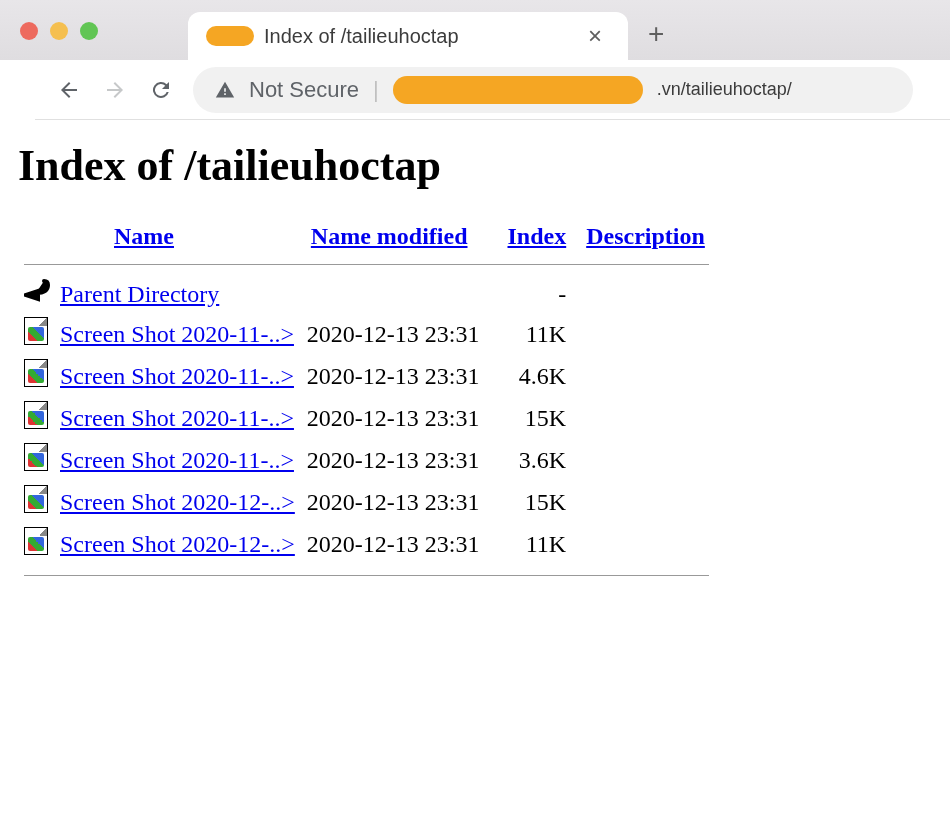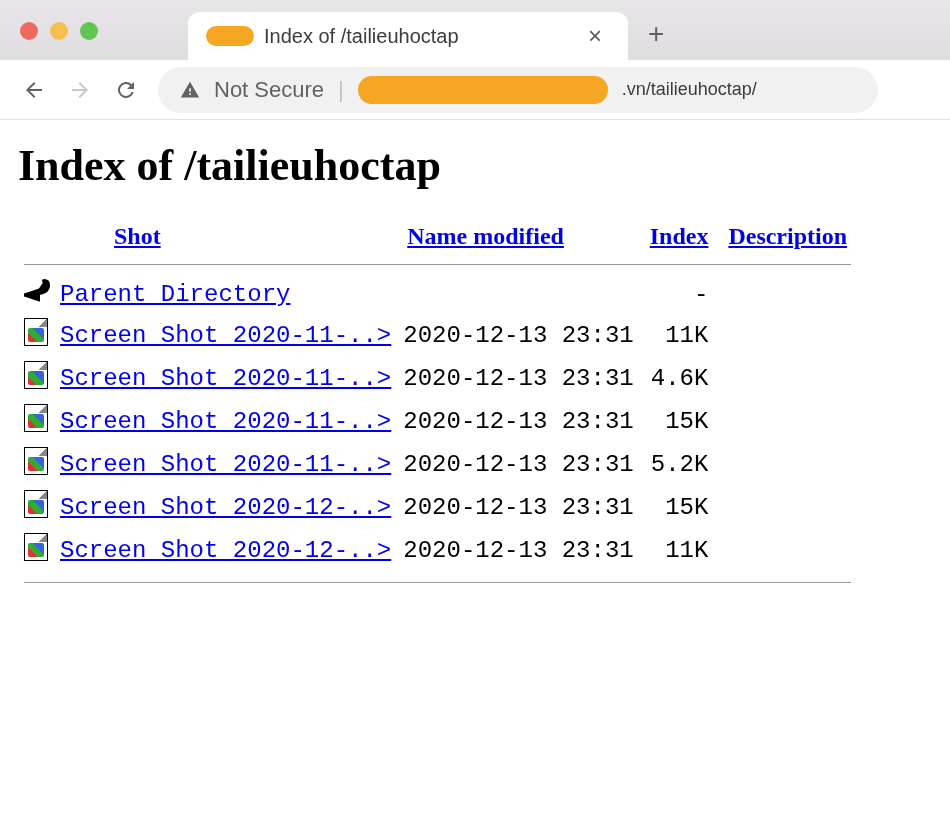--- a/index.html
+++ b/index.html
@@ -11,38 +11,38 @@
     .tl-red { background: #ed6a5e; }
     .tl-yellow { background: #f5bf4f; }
     .tl-green { background: #61c554; }
     
     .tab { background: #fff; border-radius: 12px 12px 0 0; height: 48px; display: flex; align-items: center; padding: 0 18px; gap: 10px; min-width: 440px; position: relative; }
     .tab-favicon { width: 48px; height: 20px; background: #f5a623; border-radius: 10px; }
     .tab-title { font-size: 20px; color: #3c3c3c; flex: 1; }
     .tab-close { font-size: 24px; color: #5f5f5f; cursor: pointer; padding: 0 8px; font-family: Arial; }
     .new-tab { font-size: 28px; color: #5f5f5f; cursor: pointer; padding: 0 20px; margin-bottom: 10px; font-weight: 300; }
     
-    .address-bar-row { background: #fff; height: 60px; display: flex; align-items: center; padding: 0 20px; gap: 18px; border-bottom: 1px solid #e0e0e0; }
+    .address-bar-row { background: #fff; height: 60px; display: flex; align-items: center; padding: 0 20px; gap: 18px; border-bottom: 1px solid #e0e0e0; margin-left: 35px; }
     .nav-btn { width: 28px; height: 28px; display: flex; align-items: center; justify-content: center; cursor: pointer; }
     .nav-btn svg { width: 24px; height: 24px; }
     .nav-btn.disabled svg { opacity: 0.35; }
     
     .address-bar { flex: 1; background: #f1f1f1; border-radius: 28px; height: 46px; display: flex; align-items: center; padding: 0 22px; gap: 14px; max-width: 720px; }
     .not-secure-text { color: #5f6368; font-size: 22px; }
     .divider { color: #c0c0c0; font-size: 22px; }
     .url-redacted { width: 250px; height: 28px; background: #f5a623; border-radius: 14px; }
     .url-text { color: #3c3c3c; font-size: 18px; }
     
     .content { padding: 20px 18px; }
     .page-title { font-family: "Times New Roman", serif; font-size: 44px; font-weight: bold; margin-bottom: 28px; }
     
     table { border-collapse: collapse; font-family: "Times New Roman", serif; font-size: 24px; }
     th { text-align: left; padding: 4px 10px; }
     th a { color: #0000ee; text-decoration: underline; font-weight: bold; }
-    td { padding: 4px 6px; vertical-align: middle; font-family: Liberation Mono, monospace; }
+    td { padding: 4px 6px; vertical-align: middle; }
     td.name a { color: #0000ee; text-decoration: underline; }
     td.size { text-align: right; padding-right: 10px; }
     hr { border: none; border-top: 1px solid #999; margin: 6px 0; }
     
     .icon-cell { width: 32px; }
     .back-icon { display: inline-block; width: 24px; height: 24px; position: relative; }
     .back-icon svg { width: 28px; height: 24px; }
     
     .img-icon { display: inline-block; width: 24px; height: 28px; background: #fff; border: 1px solid #000; position: relative; }
     .img-icon::before { content: ''; position: absolute; top: 0; right: 0; width: 8px; height: 8px; background: linear-gradient(135deg, #fff 50%, #888 50%); }
@@ -96,21 +96,21 @@
   </div>
 </div>
 
 <div class="content">
   <h1 class="page-title">Index of /tailieuhoctap</h1>
 
   <table>
     <thead>
       <tr>
         <th class="icon-cell"></th>
-        <th class="th-name"><a href="#">Shot</a></th>
+        <th class="th-name"><a href="#">Name</a></th>
         <th class="th-mod"><a href="#">Name modified</a></th>
         <th class="th-size"><a href="#">Index</a></th>
         <th><a href="#">Description</a></th>
       </tr>
     </thead>
     <tbody>
       <tr>
           <td colspan="5">
             <hr>
           </td>
@@ -146,21 +146,21 @@
         <td class="icon-cell"><span class="img-icon"></span></td>
         <td class="name"><a href="#">Screen Shot 2020-11-..&gt;</a></td>
         <td>2020-12-13 23:31</td>
         <td class="size">15K</td>
         <td></td>
       </tr>
       <tr>
         <td class="icon-cell"><span class="img-icon"></span></td>
         <td class="name"><a href="#">Screen Shot 2020-11-..&gt;</a></td>
         <td>2020-12-13 23:31</td>
-        <td class="size">5.2K</td>
+        <td class="size">3.6K</td>
         <td></td>
       </tr>
       <tr>
         <td class="icon-cell"><span class="img-icon"></span></td>
         <td class="name"><a href="#">Screen Shot 2020-12-..&gt;</a></td>
         <td>2020-12-13 23:31</td>
         <td class="size">15K</td>
         <td></td>
       </tr>
       <tr>

